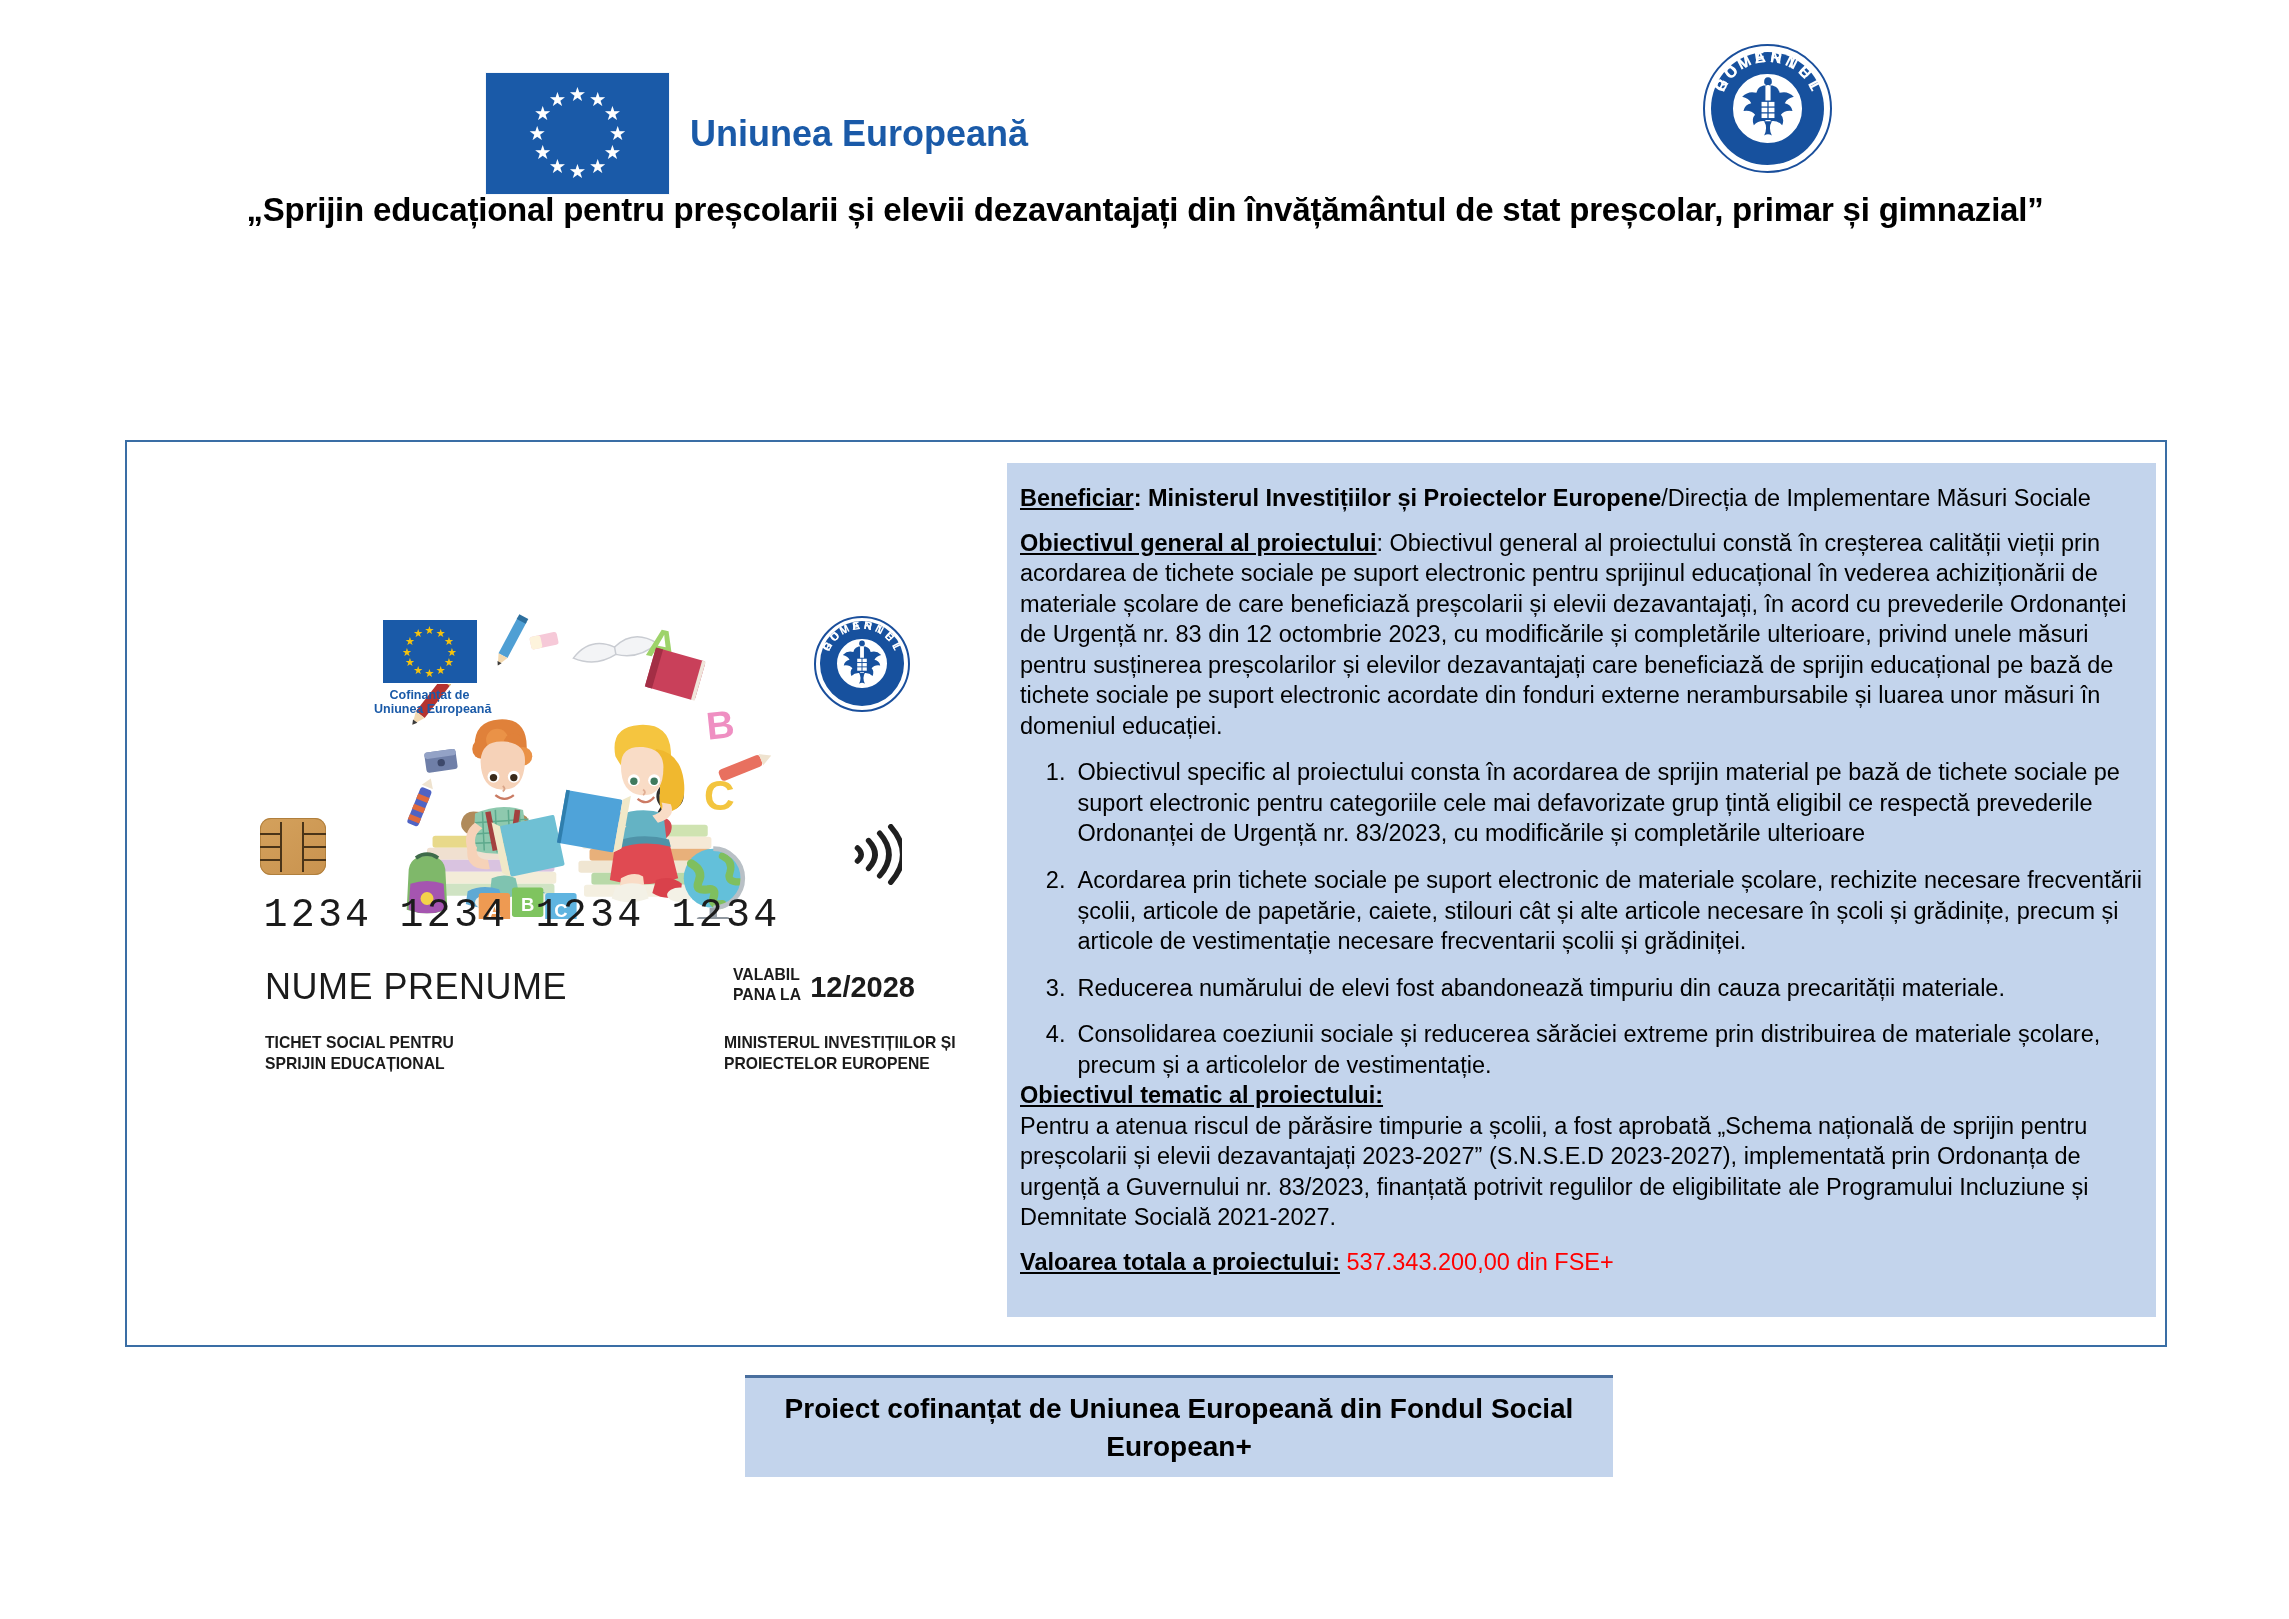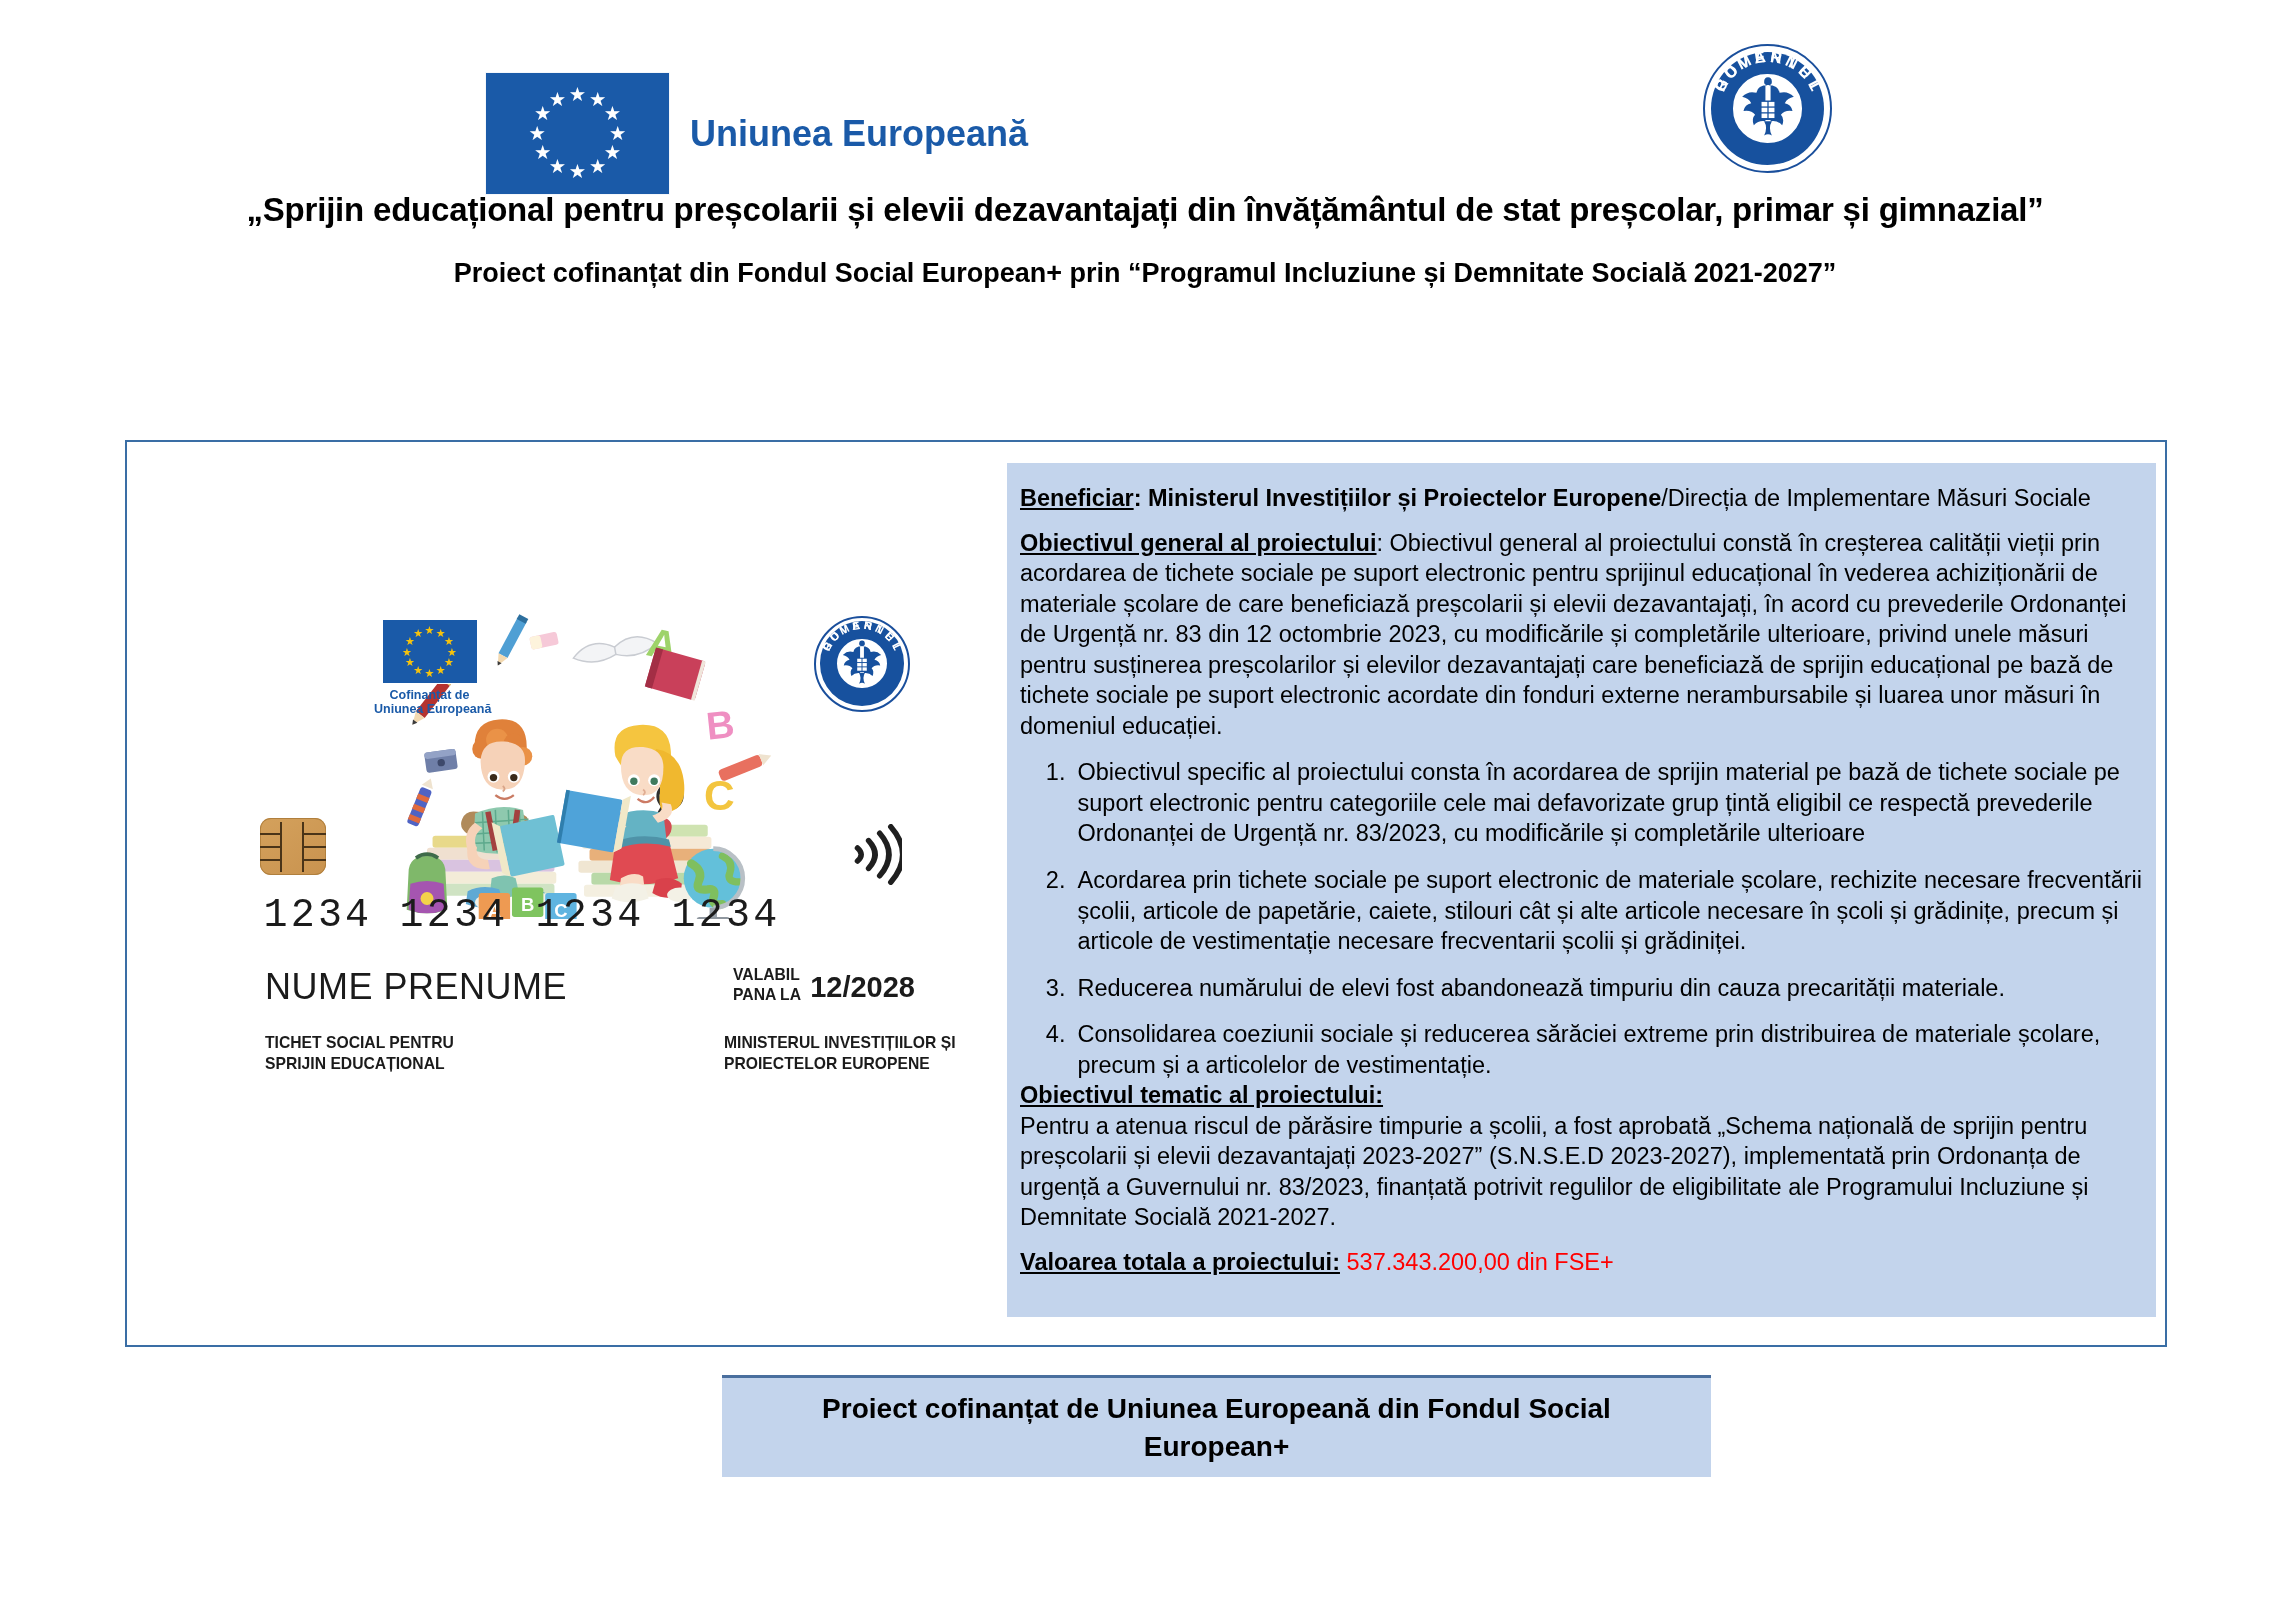--- a/index.html
+++ b/index.html
@@ -131,22 +131,22 @@
   .info p { margin:0 0 14px 0; }
   .info p.tight { margin-bottom:0; }
   .u { text-decoration:underline; font-weight:bold; }
   .b { font-weight:bold; }
   .red { color:#ff0000; }
   .info ol { margin:5.5px 0 0 0; padding-left:52px; }
   .info ol li { margin:16px 0 0 0; padding-left:5.5px; }
 
   
   .footer {
-    position:absolute; left:722px; top:1375px;
-    width:989px; height:102px;
+    position:absolute; left:745px; top:1375px;
+    width:868px; height:102px;
     background:#c3d4ec;
     border-top:3.7px solid #4a6f9e;
     box-sizing:border-box;
     display:flex; align-items:center; justify-content:center;
     text-align:center;
   }
   .footer span { font-weight:bold; font-size:28px; line-height:1.35; }
 </style>
 </head>
 <body>
@@ -213,21 +213,20 @@
             <rect x="51" y="62" width="9" height="7"></rect>
           </g>
         </svg>
       </div>
   </div>
 
 </div>
 
 <div class="title-block">
   <div class="main-title">„Sprijin educațional pentru preșcolarii și elevii dezavantajați din învățământul de stat preșcolar, primar și gimnazial”</div>
-  <div class="subtitle1">Proiect cofinanțat din Fondul Social European+ prin “Programul Incluziune și Demnitate Socială 2021-2027”</div>
 </div>
 
 <div class="panel">
 
   <div class="card">
 
     <div class="illus">
       <svg viewBox="0 0 470 330" width="434" height="305" aria-hidden="true">
 
         <g stroke-linecap="round">

